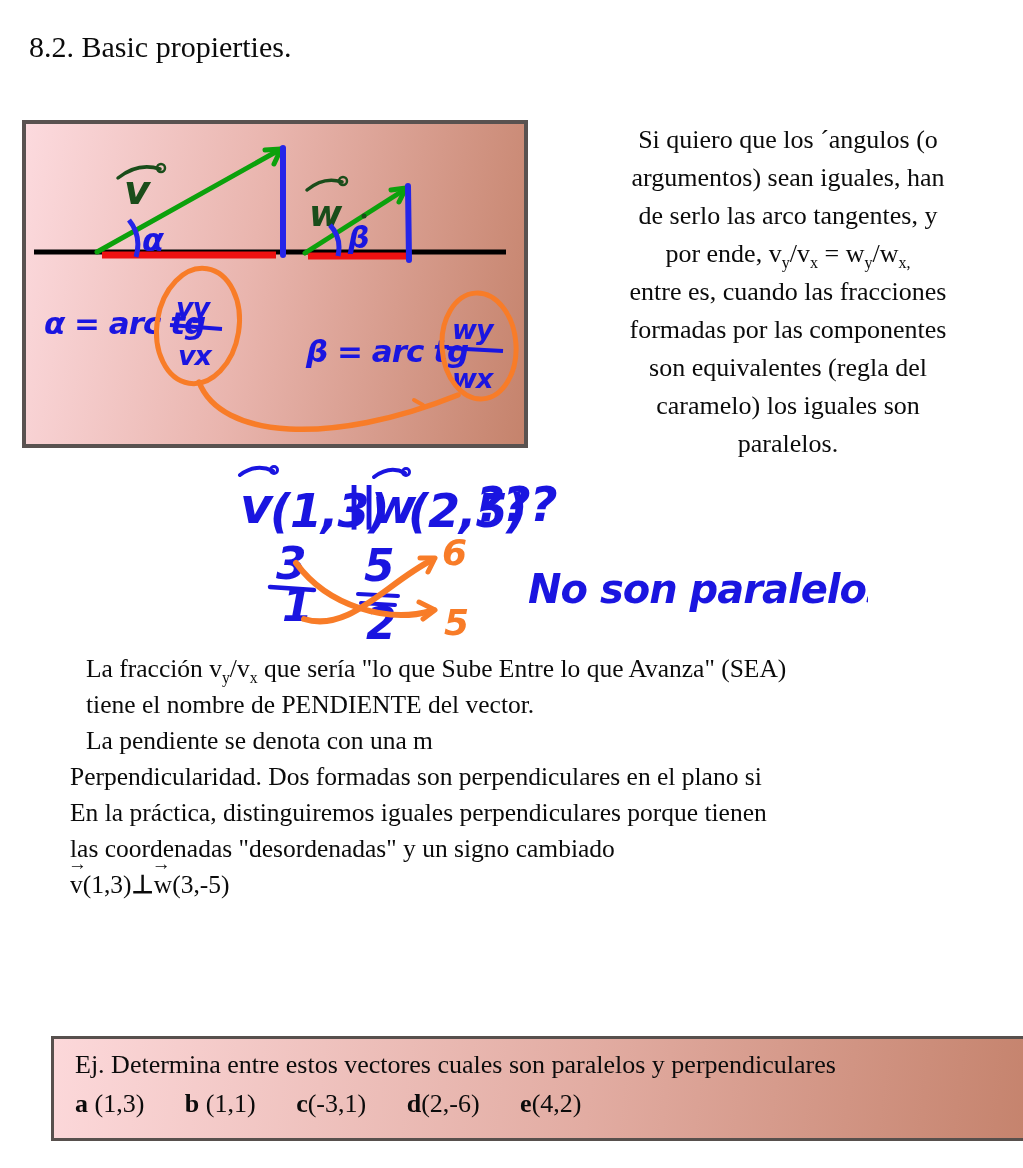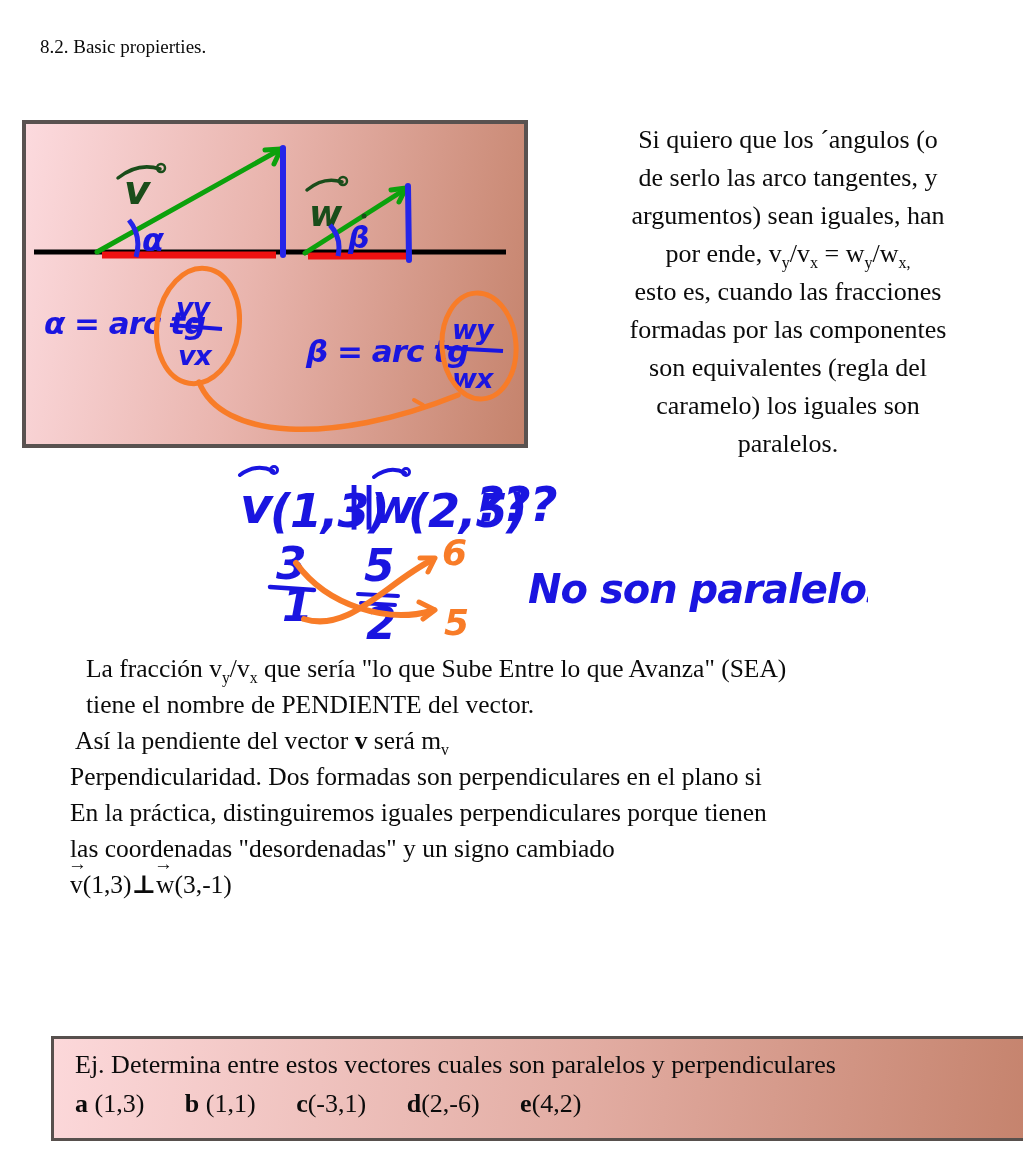--- a/index.html
+++ b/index.html
@@ -7,21 +7,21 @@
     width:1023px; height:1168px;
     background:#ffffff;
     font-family:"Liberation Serif","DejaVu Serif",serif;
     color:#0b0b0b;
     position:relative;
     overflow:hidden;
   }
   .abs { position:absolute; }
 
   
-  .title-block { left:40px; top:26px; font-size:19px; line-height:41px; }
+  .title-block { left:29px; top:26px; font-size:30px; line-height:41px; }
 
   
   .diagram-box {
     left:22px; top:120px;
     width:498px; height:320px;
     border:4px solid #595250;
     background:linear-gradient(100deg,#fcdade 0%,#e9b5ae 45%,#c5836c 100%);
   }
   .diagram-box svg { display:block; }
 
@@ -33,21 +33,21 @@
   
   .hw-svg { left:228px; top:455px; }
 
   .hw, .hwd {
     font-family:"DejaVu Sans",sans-serif;
     font-style:italic; font-weight:bold;
     letter-spacing:-1px;
   }
 
   
-  .body-text { left:70px; top:651px; width:930px; font-size:25.5px; line-height:36px; }
+  .body-text { left:70px; top:651px; width:930px; font-size:25.5px; line-height:36px;font-family:Liberation Serif, serif; }
   .body-text .ln { white-space:nowrap; }
   .ind { padding-left:16px; }
   .ind2 { padding-left:5px; }
 
   .vec { position:relative; display:inline-block; }
   .vec .vec-arrow {
     position:absolute; top:-13px; left:-2px;
     font-size:19px; font-weight:bold; line-height:1;
   }
   .perp { font-weight:bold; }
@@ -120,26 +120,26 @@
       <ellipse cx="453" cy="222" rx="37" ry="53" fill="none" stroke="#f87c28" stroke-width="5" transform="rotate(-4 453 222)"></ellipse>
     </g>
 
     <path d="M173,258 C195,315 305,322 432,271" stroke="#f87c28" stroke-width="5.5" fill="none" stroke-linecap="round"></path>
     <line x1="388" y1="276" x2="397" y2="281" stroke="#f87c28" stroke-width="4" stroke-linecap="round"></line>
   </svg>
 </div>
 
 <div class="abs side-note">
   <div class="ln">Si quiero que los ´angulos (o</div>
+  <div class="ln">argumentos) sean iguales, han</div>
   <div class="ln">de serlo las arco tangentes, y</div>
-  <div class="ln">argumentos) sean iguales, han</div>
   <div class="ln">
     <span>por ende, v</span><sub>y</sub><span>/v</span><sub>x</sub><span> = w</span><sub>y</sub><span>/w</span><sub>x,</sub>
   </div>
-  <div class="ln">esto es, cuando las fracciones</div>
+  <div class="ln">entre es, cuando las fracciones</div>
   <div class="ln">formadas por las componentes</div>
   <div class="ln">son equivalentes (regla del</div>
   <div class="ln">caramelo) los iguales son</div>
   <div class="ln">paralelos.</div>
 </div>
 
 <svg class="abs hw-svg" width="640" height="205" viewBox="0 0 640 205">
   <g class="hw">
     <path d="M12,20 Q28,8 45,16" stroke="#1a15e0" stroke-width="4" fill="none" stroke-linecap="round"></path>
     <circle cx="46" cy="15" r="3.5" stroke="#1a15e0" stroke-width="3" fill="none"></circle>
@@ -174,28 +174,26 @@
   <text x="216" y="180" font-size="36" fill="#f87c28" class="hw">5</text>
 
   <text x="300" y="148" font-size="40" fill="#1a15e0" class="hw">No son paralelos</text>
 </svg>
 
 <div class="abs body-text">
   <div class="ln ind">
     <span>La fracción v</span><sub>y</sub><span>/v</span><sub>x</sub><span> que sería "lo que Sube Entre lo que Avanza" (SEA)</span>
   </div>
   <div class="ln ind">tiene el nombre de PENDIENTE del vector.</div>
-  <div class="ln ind2">
-    <span>Así la pendiente del vector </span><b>v</b><span> será m</span><sub>v</sub>
-  </div>
+  <div class="ln ind">La pendiente se denota con una m</div>
   <div class="ln">Perpendicularidad. Dos formadas son perpendiculares en el plano si</div>
   <div class="ln">En la práctica, distinguiremos iguales perpendiculares porque tienen</div>
   <div class="ln">las coordenadas "desordenadas" y un signo cambiado</div>
   <div class="ln">
-    <span class="vec"><span class="vec-arrow">→</span><span>v</span></span><span>(1,3)</span><b class="perp">⊥</b><span class="vec"><span class="vec-arrow">→</span><span>w</span></span><span>(3,-1)</span>
+    <span class="vec"><span class="vec-arrow">→</span><span>v</span></span><span>(1,3)</span><b class="perp">⊥</b><span class="vec"><span class="vec-arrow">→</span><span>w</span></span><span>(3,-5)</span>
   </div>
 </div>
 
 <div class="abs exercise-box">
   <div class="ex-prompt">Ej. Determina entre estos vectores cuales son paralelos y perpendiculares</div>
   <div class="ex-vectors">
     <span class="exv"><b>a</b><span> (1,3)</span></span>
     <span class="exv"><b>b</b><span> (1,1)</span></span>
     <span class="exv"><b>c</b><span>(-3,1)</span></span>
     <span class="exv"><b>d</b><span>(2,-6)</span></span>

